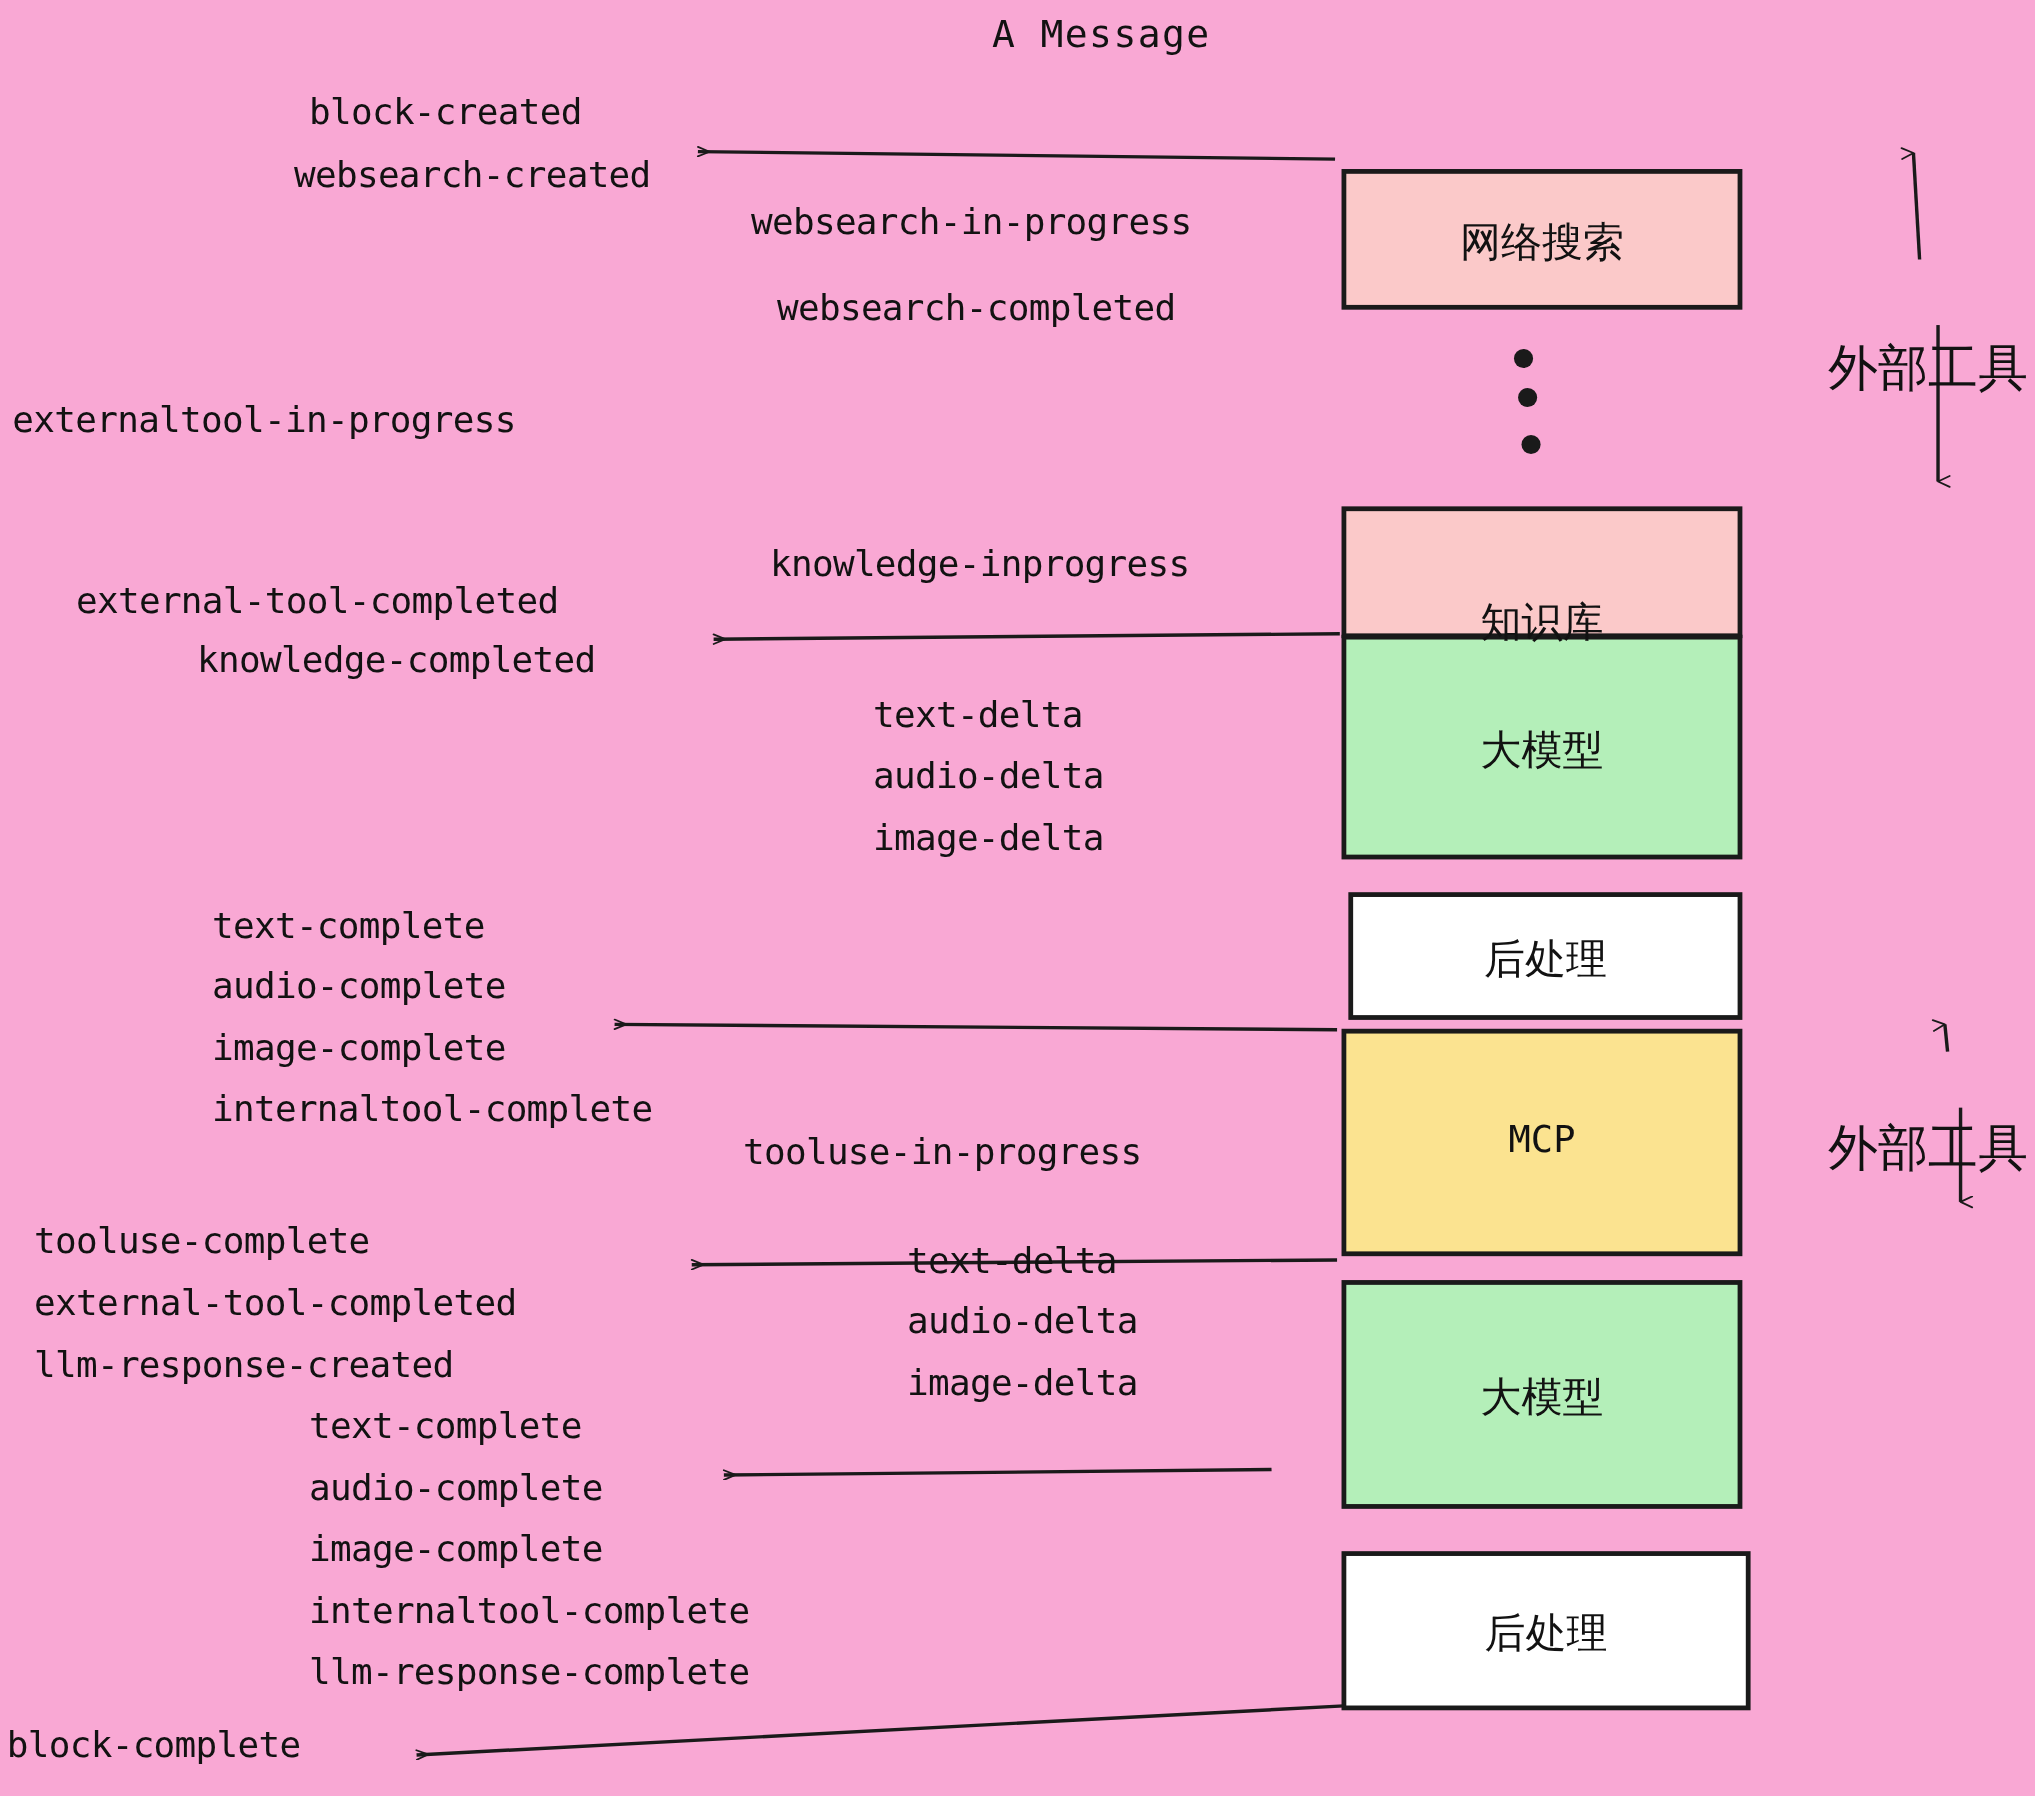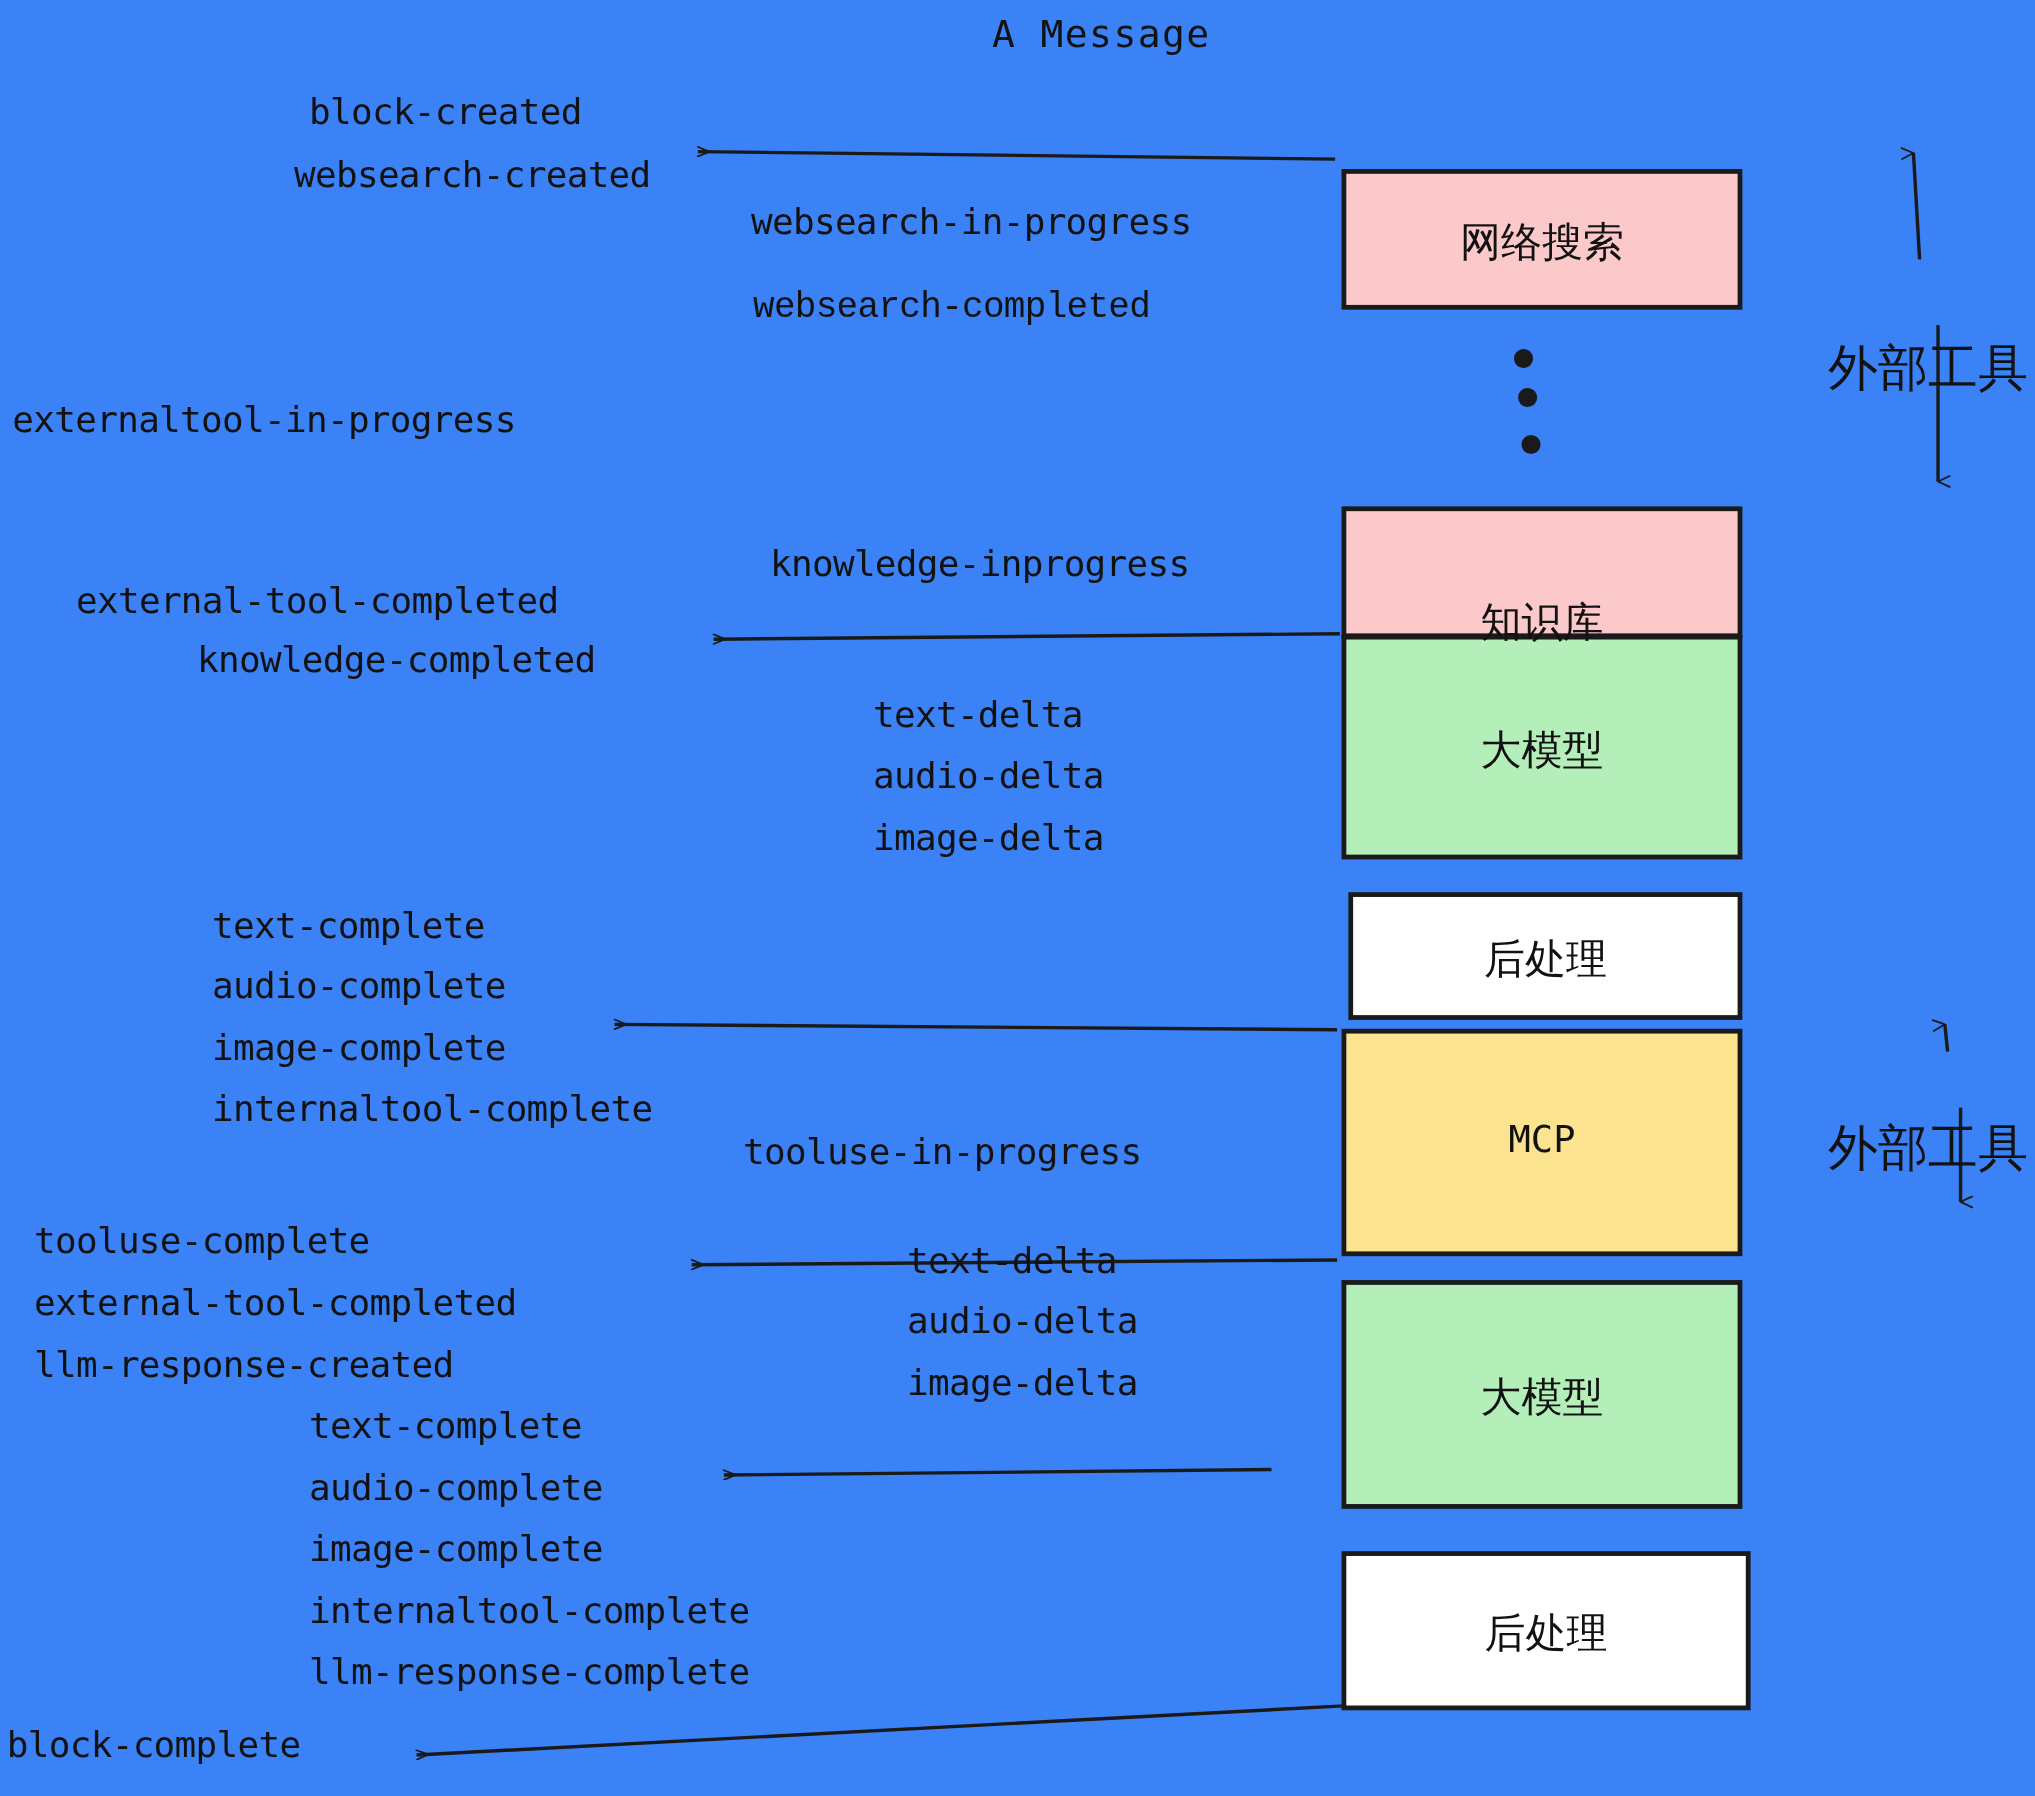--- a/index.html
+++ b/index.html
@@ -1,18 +1,18 @@
 <!DOCTYPE html>
 <html style="font-size:11px"><head>
 <meta charset="utf-8">
 <style>
   html,body{margin:0;padding:0;background:#ffffff;}
   body{width:2035px;height:1796px;overflow:hidden;
        font-family:"DejaVu Sans Mono","Liberation Mono",monospace;}
-  #stage{position:relative;width:2035px;height:1796px;background:#3b82f6;}
+  #stage{position:relative;width:2035px;height:1796px;background:#f9a8d4;}
   svg.layer{position:absolute;left:0;top:0;width:2035px;height:1796px;}
   .evt{position:absolute;white-space:pre;color:#121212;
        font-family:"DejaVu Sans Mono","Liberation Mono",monospace;
        font-size:36px;letter-spacing:-0.7px;line-height:1;}
   .title{position:absolute;white-space:pre;color:#121212;
        font-family:"DejaVu Sans Mono","Liberation Mono",monospace;
        font-size:38px;letter-spacing:1.4px;}
   .boxlabel{position:absolute;white-space:pre;color:#121212;
        font-family:"DejaVu Sans","Liberation Sans",sans-serif;
        font-size:41px;}
@@ -64,21 +64,21 @@
         <circle cx="2231" cy="525" r="14" fill="#1a1a1a"></circle>
         <circle cx="2237" cy="582" r="14" fill="#1a1a1a"></circle>
         <circle cx="2242" cy="651" r="14" fill="#1a1a1a"></circle>
       </g>
   </svg>
 
   <div id="events-layer">
       <div class="evt" style="left: 309px; top: 94px;">block-created</div>
       <div class="evt" style="left: 294px; top: 157px;">websearch-created</div>
       <div class="evt" style="left: 751px; top: 204px;">websearch-in-progress</div>
-      <div class="evt" style="left: 753px; top: 290px; font-family: Liberation Mono, monospace;">websearch-completed</div>
+      <div class="evt" style="left: 777px; top: 290px;">websearch-completed</div>
       <div class="evt" style="left: 12.3px; top: 402px;">externaltool-in-progress</div>
       <div class="evt" style="left: 770px; top: 546px;">knowledge-inprogress</div>
       <div class="evt" style="left: 76px; top: 583px;">external-tool-completed</div>
       <div class="evt" style="left: 197px; top: 642px;">knowledge-completed</div>
       <div class="evt" style="left: 873px; top: 697px;">text-delta</div>
       <div class="evt" style="left: 873px; top: 758px;">audio-delta</div>
       <div class="evt" style="left: 873px; top: 820px;">image-delta</div>
       <div class="evt" style="left: 212px; top: 908px;">text-complete</div>
       <div class="evt" style="left: 212px; top: 968px;">audio-complete</div>
       <div class="evt" style="left: 212px; top: 1030px;">image-complete</div>

